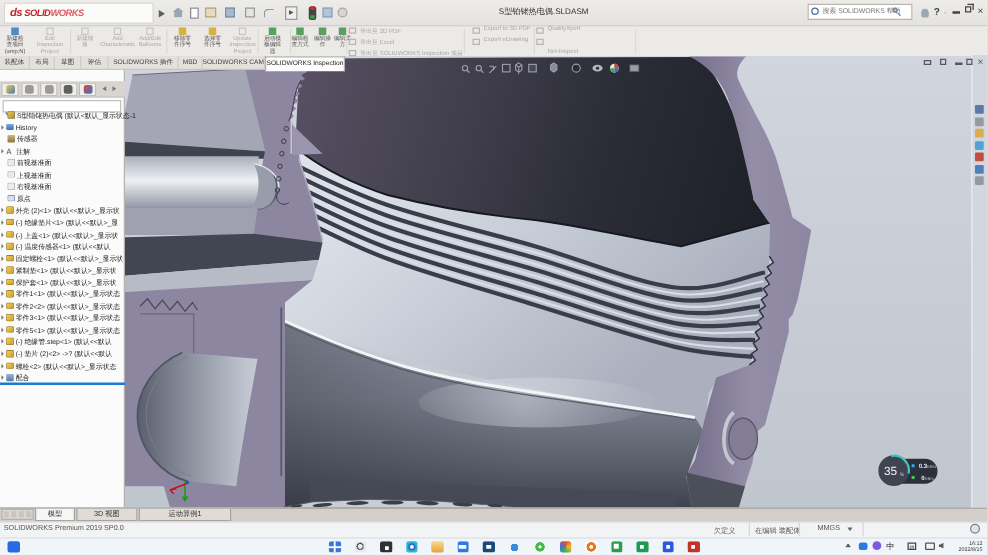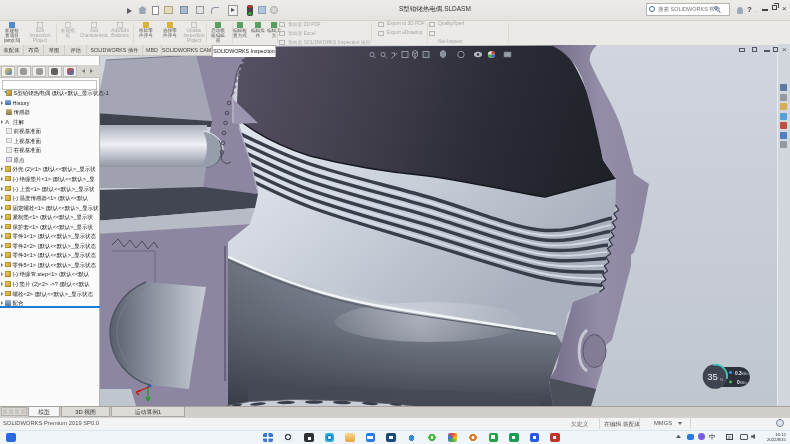--- a/index.html
+++ b/index.html
@@ -205,20 +205,21 @@
         <circle cx="478" cy="54.5" r="1.3" fill="#30333c"></circle>
 <circle cx="491.5" cy="54.5" r="3.6" fill="#e4e4e4"></circle>
 <path d="M491.5,54.5 L491.5,50.9 A3.6,3.6 0 0 1 495.1,54.5 Z" fill="#c43"></path>
 <path d="M491.5,54.5 L495.1,54.5 A3.6,3.6 0 0 1 491.5,58.1 Z" fill="#46c"></path>
 <path d="M491.5,54.5 L491.5,58.1 A3.6,3.6 0 0 1 487.9,54.5 Z" fill="#4a4"></path>
 <rect x="504" y="52" width="7" height="5" fill="#9aa0ab" stroke="#6a6e78" stroke-width="0.7"></rect>
 </g>
 </svg>
 
 <div class="abs" id="titlebar"></div>
+<div class="abs" id="logo"><span style="font-size:9px;">ds</span> SOLID<span style="color:#e05a65">WORKS</span></div>
 <div class="abs" id="tbicons">
       <div style="position: absolute; left: 127px; top: 7.5px; border-left: 5px solid rgb(90, 94, 98); border-top: 3px solid transparent; border-bottom: 3px solid transparent; width: 0px; height: 0px;"></div>
       <div style="position: absolute; left: 138px; top: 6px; width: 9px; height: 8px; background: rgb(154, 166, 180); clip-path: polygon(50% 0px, 100% 45%, 85% 45%, 85% 100%, 15% 100%, 15% 45%, 0px 45%);"></div>
       <div style="position: absolute; left: 152px; top: 5.5px; width: 7px; height: 9px; background: rgb(253, 253, 253); border: 1px solid rgb(138, 142, 146);"></div>
       <div style="position: absolute; left: 164px; top: 6px; width: 9px; height: 8px; background: rgb(228, 220, 192); border: 1px solid rgb(176, 168, 120);"></div>
       <div style="position: absolute; left: 180px; top: 6px; width: 8px; height: 8px; background: rgb(170, 184, 204); border: 1px solid rgb(122, 142, 170);"></div>
       <div style="position: absolute; left: 196px; top: 6px; width: 8px; height: 8px; background: rgb(228, 228, 230); border: 1px solid rgb(154, 154, 156);"></div>
       <div style="position: absolute; left: 211px; top: 6.5px; width: 8px; height: 7px; border-top: 1.5px solid rgb(136, 153, 170); border-left: 1.5px solid rgb(136, 153, 170); border-image: initial; border-radius: 50% 0px 0px; border-right: none; border-bottom: none;"></div>
       <div style="position: absolute; left: 228px; top: 4.5px; width: 10px; height: 11px; background: rgb(240, 240, 240); border: 1px solid rgb(153, 153, 153);"></div>
       <div style="position: absolute; left: 231px; top: 8px; width: 4px; height: 4px; background: rgb(85, 85, 85); clip-path: polygon(0px 0px, 100% 50%, 0px 100%);"></div>

